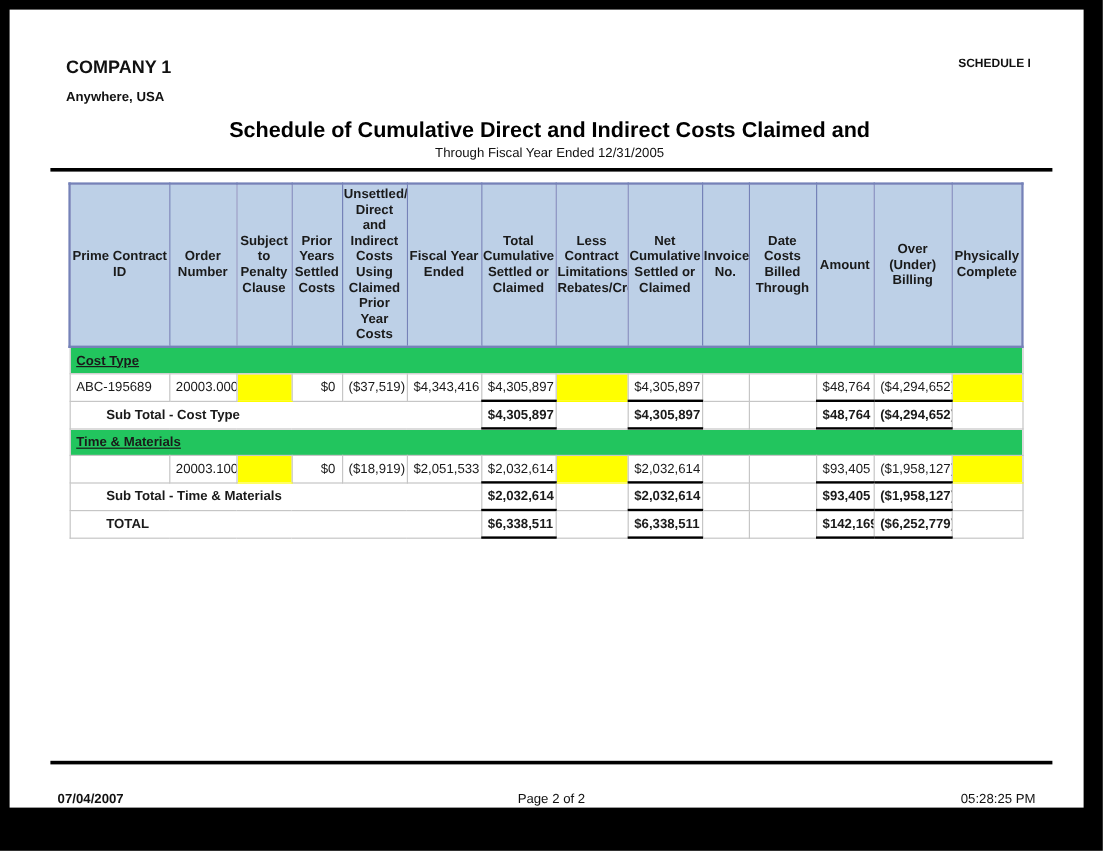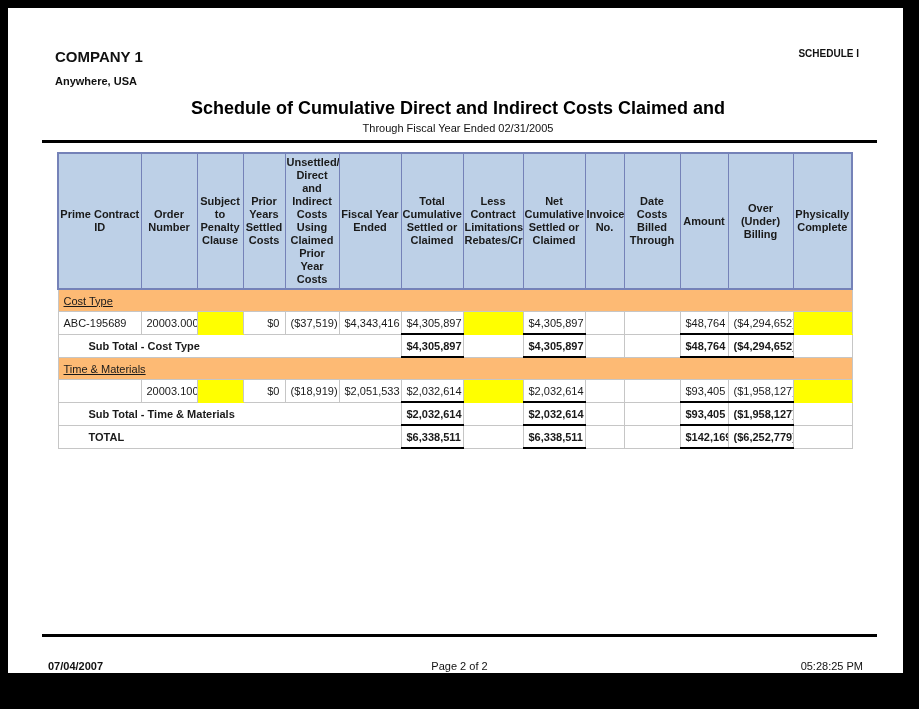--- a/index.html
+++ b/index.html
@@ -30,21 +30,21 @@
     background:#BDD0E7; border:1px solid #7582B8;
     font-weight:bold; font-size:11px; line-height:13px;
     text-align:center; vertical-align:middle;
     padding:2px 1px; height:124px; overflow:hidden;
   }
   .schedule-table td {
     border:1px solid #C6C6C6; background:#fff;
     height:19px; padding:1px 5px; vertical-align:middle;
     overflow:hidden; white-space:nowrap;
   }
-  td.sec { background:#fdba74; font-weight:normal; }
+  td.sec { background:#22c55e; font-weight:bold; }
   td.sec span { text-decoration:underline; }
   td.num { text-align:right; }
   td.ctr { text-align:center; }
   td.yellow { background:#FFFF00; border-top-color:#FFFF00; border-bottom-color:#FFFF00; }
   td.lab { font-weight:bold;padding-left:30px; }
   td.tline { border-bottom:2px solid #000; }
   td.tval {
     font-weight:bold; text-align:right;
     border-top:2px solid #000; border-bottom:2px solid #000;
   }
@@ -63,21 +63,21 @@
 
 <div class="page">
 
   <div class="report-header">
     <div class="company">COMPANY 1</div>
     <div class="location">Anywhere, USA</div>
     <div class="schedule">SCHEDULE I</div>
     <div class="title">
       <div>Schedule of Cumulative Direct and Indirect Costs Claimed and</div>
     </div>
-    <div class="subtitle">Through Fiscal Year Ended 02/31/2005</div>
+    <div class="subtitle">Through Fiscal Year Ended 12/31/2005</div>
   </div>
 
   <div class="rule"></div>
 
   <table class="schedule-table">
     <colgroup>
         <col style="width: 83px;">
         <col style="width: 56px;">
         <col style="width: 46px;">
         <col style="width: 42px;">

